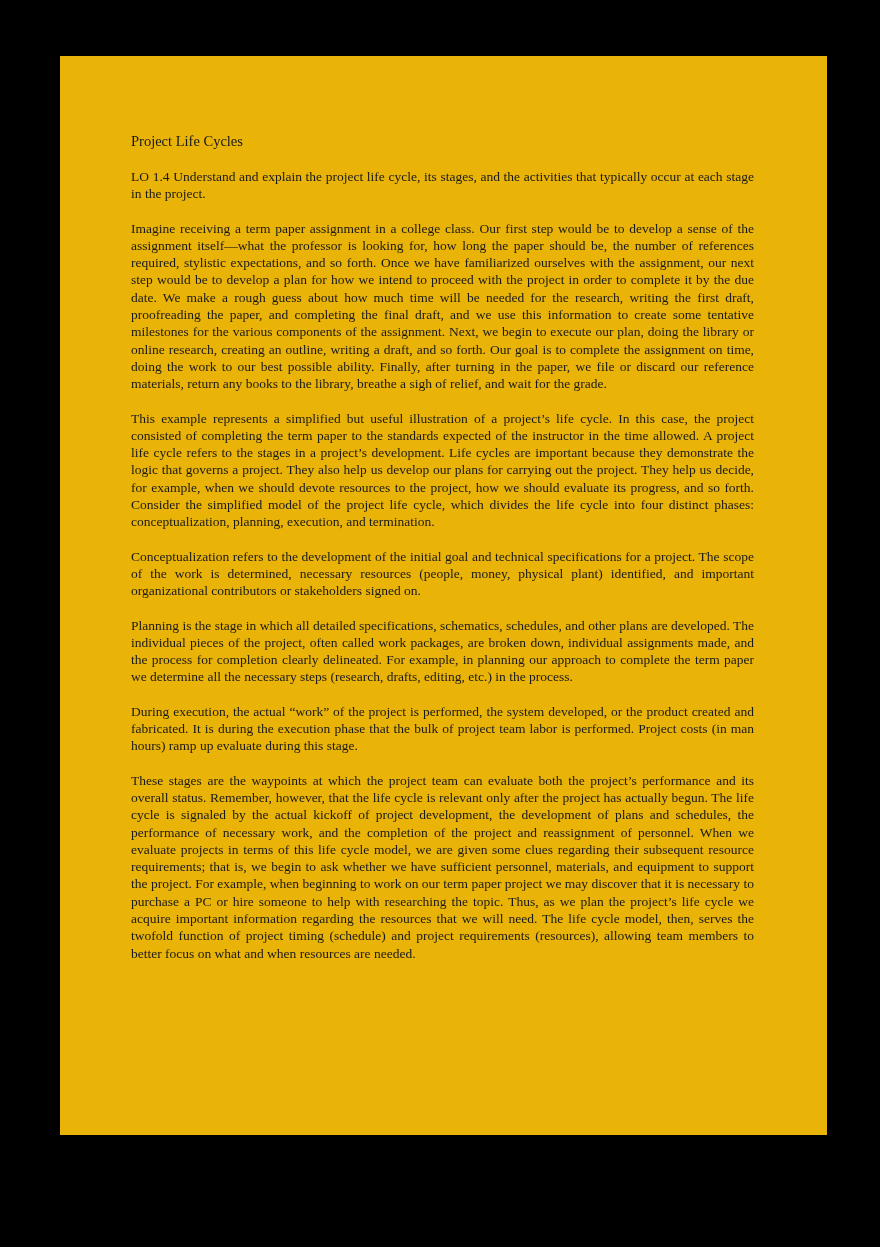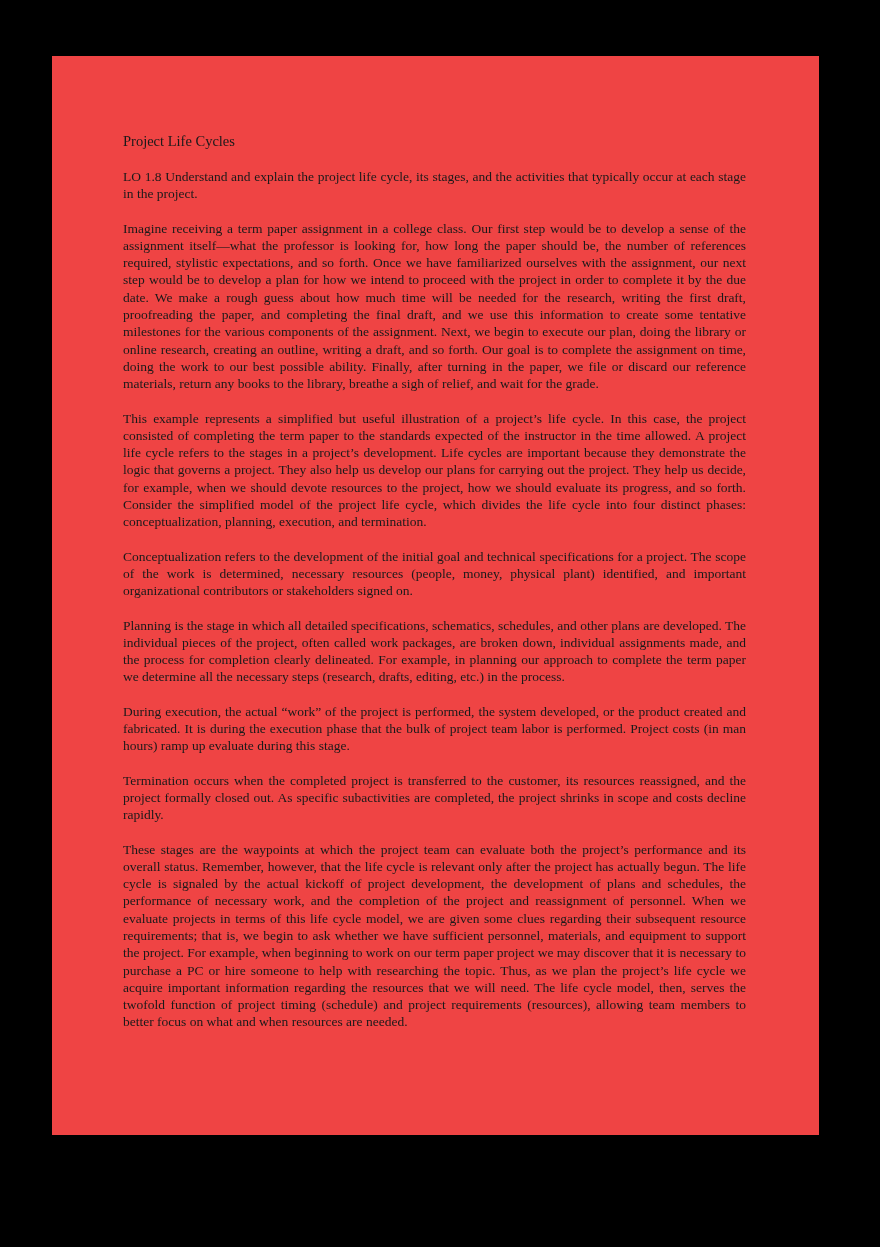--- a/index.html
+++ b/index.html
@@ -11,25 +11,25 @@
     overflow: hidden;
   }
   .viewport {
     position: relative;
     width: 880px;
     height: 1247px;
     background: #000000;
   }
   .page {
     position: absolute;
-    left: 52px;
+    left: 60px;
     top: 56px;
     width: 767px;
     height: 1079px;
-    background: #ef4444;
+    background: #eab308;
     box-sizing: border-box;
     padding: 76px 73px 0 71px;
     color: #1a1a1a;
     font-family: "Liberation Serif", "DejaVu Serif", serif;
   }
   .doc-title {
     font-size: 14.5px;
     font-weight: normal;
     margin: 0 0 18px 0;
     line-height: 18px;
@@ -40,22 +40,21 @@
     text-align: justify;
     margin: 0 0 17px 0;
   }
 </style>
 </head>
 <body>
 
 <div class="viewport">
   <div class="page">
     <h1 class="doc-title">Project Life Cycles</h1>
-    <p class="para">LO 1.8 Understand and explain the project life cycle, its stages, and the activities that typically occur at each stage in the project.</p>
+    <p class="para">LO 1.4 Understand and explain the project life cycle, its stages, and the activities that typically occur at each stage in the project.</p>
     <p class="para">Imagine receiving a term paper assignment in a college class. Our first step would be to develop a sense of the assignment itself—what the professor is looking for, how long the paper should be, the number of references required, stylistic expectations, and so forth. Once we have familiarized ourselves with the assignment, our next step would be to develop a plan for how we intend to proceed with the project in order to complete it by the due date. We make a rough guess about how much time will be needed for the research, writing the first draft, proofreading the paper, and completing the final draft, and we use this information to create some tentative milestones for the various components of the assignment. Next, we begin to execute our plan, doing the library or online research, creating an outline, writing a draft, and so forth. Our goal is to complete the assignment on time, doing the work to our best possible ability. Finally, after turning in the paper, we file or discard our reference materials, return any books to the library, breathe a sigh of relief, and wait for the grade.</p>
     <p class="para">This example represents a simplified but useful illustration of a project’s life cycle. In this case, the project consisted of completing the term paper to the standards expected of the instructor in the time allowed. A project life cycle refers to the stages in a project’s development. Life cycles are important because they demonstrate the logic that governs a project. They also help us develop our plans for carrying out the project. They help us decide, for example, when we should devote resources to the project, how we should evaluate its progress, and so forth. Consider the simplified model of the project life cycle, which divides the life cycle into four distinct phases: conceptualization, planning, execution, and termination.</p>
     <p class="para">Conceptualization refers to the development of the initial goal and technical specifications for a project. The scope of the work is determined, necessary resources (people, money, physical plant) identified, and important organizational contributors or stakeholders signed on.</p>
     <p class="para">Planning is the stage in which all detailed specifications, schematics, schedules, and other plans are developed. The individual pieces of the project, often called work packages, are broken down, individual assignments made, and the process for completion clearly delineated. For example, in planning our approach to complete the term paper we determine all the necessary steps (research, drafts, editing, etc.) in the process.</p>
     <p class="para">During execution, the actual “work” of the project is performed, the system developed, or the product created and fabricated. It is during the execution phase that the bulk of project team labor is performed. Project costs (in man hours) ramp up evaluate during this stage.</p>
-    <p class="para">Termination occurs when the completed project is transferred to the customer, its resources reassigned, and the project formally closed out. As specific subactivities are completed, the project shrinks in scope and costs decline rapidly.</p>
     <p class="para">These stages are the waypoints at which the project team can evaluate both the project’s performance and its overall status. Remember, however, that the life cycle is relevant only after the project has actually begun. The life cycle is signaled by the actual kickoff of project development, the development of plans and schedules, the performance of necessary work, and the completion of the project and reassignment of personnel. When we evaluate projects in terms of this life cycle model, we are given some clues regarding their subsequent resource requirements; that is, we begin to ask whether we have sufficient personnel, materials, and equipment to support the project. For example, when beginning to work on our term paper project we may discover that it is necessary to purchase a PC or hire someone to help with researching the topic. Thus, as we plan the project’s life cycle we acquire important information regarding the resources that we will need. The life cycle model, then, serves the twofold function of project timing (schedule) and project requirements (resources), allowing team members to better focus on what and when resources are needed.</p>
   </div>
 </div>
 
 </body></html>

